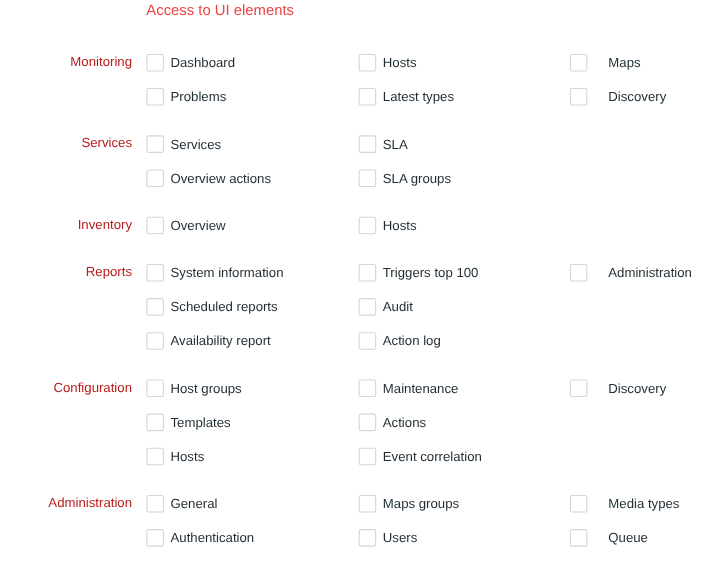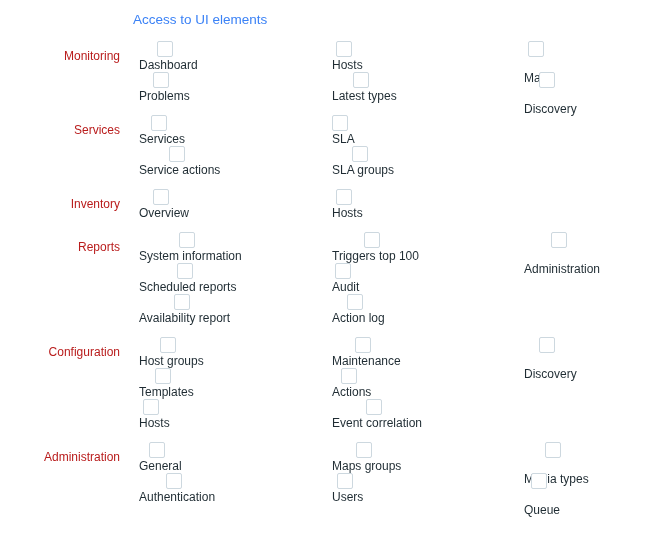--- a/index.html
+++ b/index.html
@@ -18,23 +18,23 @@
 
   #root {
     position: relative;
     width: 647px;
     height: 533px;
   }
 
   .section-header {
     position: absolute;
     left: 133px;
-    top: 11px;
+    top: 1px;
     font-size: 13.5px;
-    color: #3b82f6;
+    color: #ef4444;
     line-height: 18px;
     white-space: nowrap;
   }
 
   .groups {
     position: absolute;
     left: 0;
     top: 41px;
     width: 647px;
   }
@@ -64,21 +64,20 @@
     white-space: nowrap;
   }
 
   .cell {
     position: absolute;
     top: 0;
     height: 31px;
     display: flex;
     align-items: center;
     white-space: nowrap;
-    flex-direction: column;
   }
   .cell.col0 { left: 133px; }
   .cell.col1 { left: 326px; }
   .cell.col2 { left: 518px; gap: 13px; }
 
   .checkbox {
     width: 14px;
     height: 14px;
     border: 1px solid #cdd8df;
     border-radius: 2px;
@@ -144,21 +143,21 @@
             <span class="cb-label">Services</span>
           </div>
           <div class="cell col1">
             <span class="checkbox"></span>
             <span class="cb-label">SLA</span>
           </div>
         </div>
         <div class="row">
           <div class="cell col0">
             <span class="checkbox"></span>
-            <span class="cb-label">Service actions</span>
+            <span class="cb-label">Overview actions</span>
           </div>
           <div class="cell col1">
             <span class="checkbox"></span>
             <span class="cb-label">SLA groups</span>
           </div>
         </div>
       </div>
       <div class="group">
         <div class="row">
           <div class="group-label">Inventory</div>

